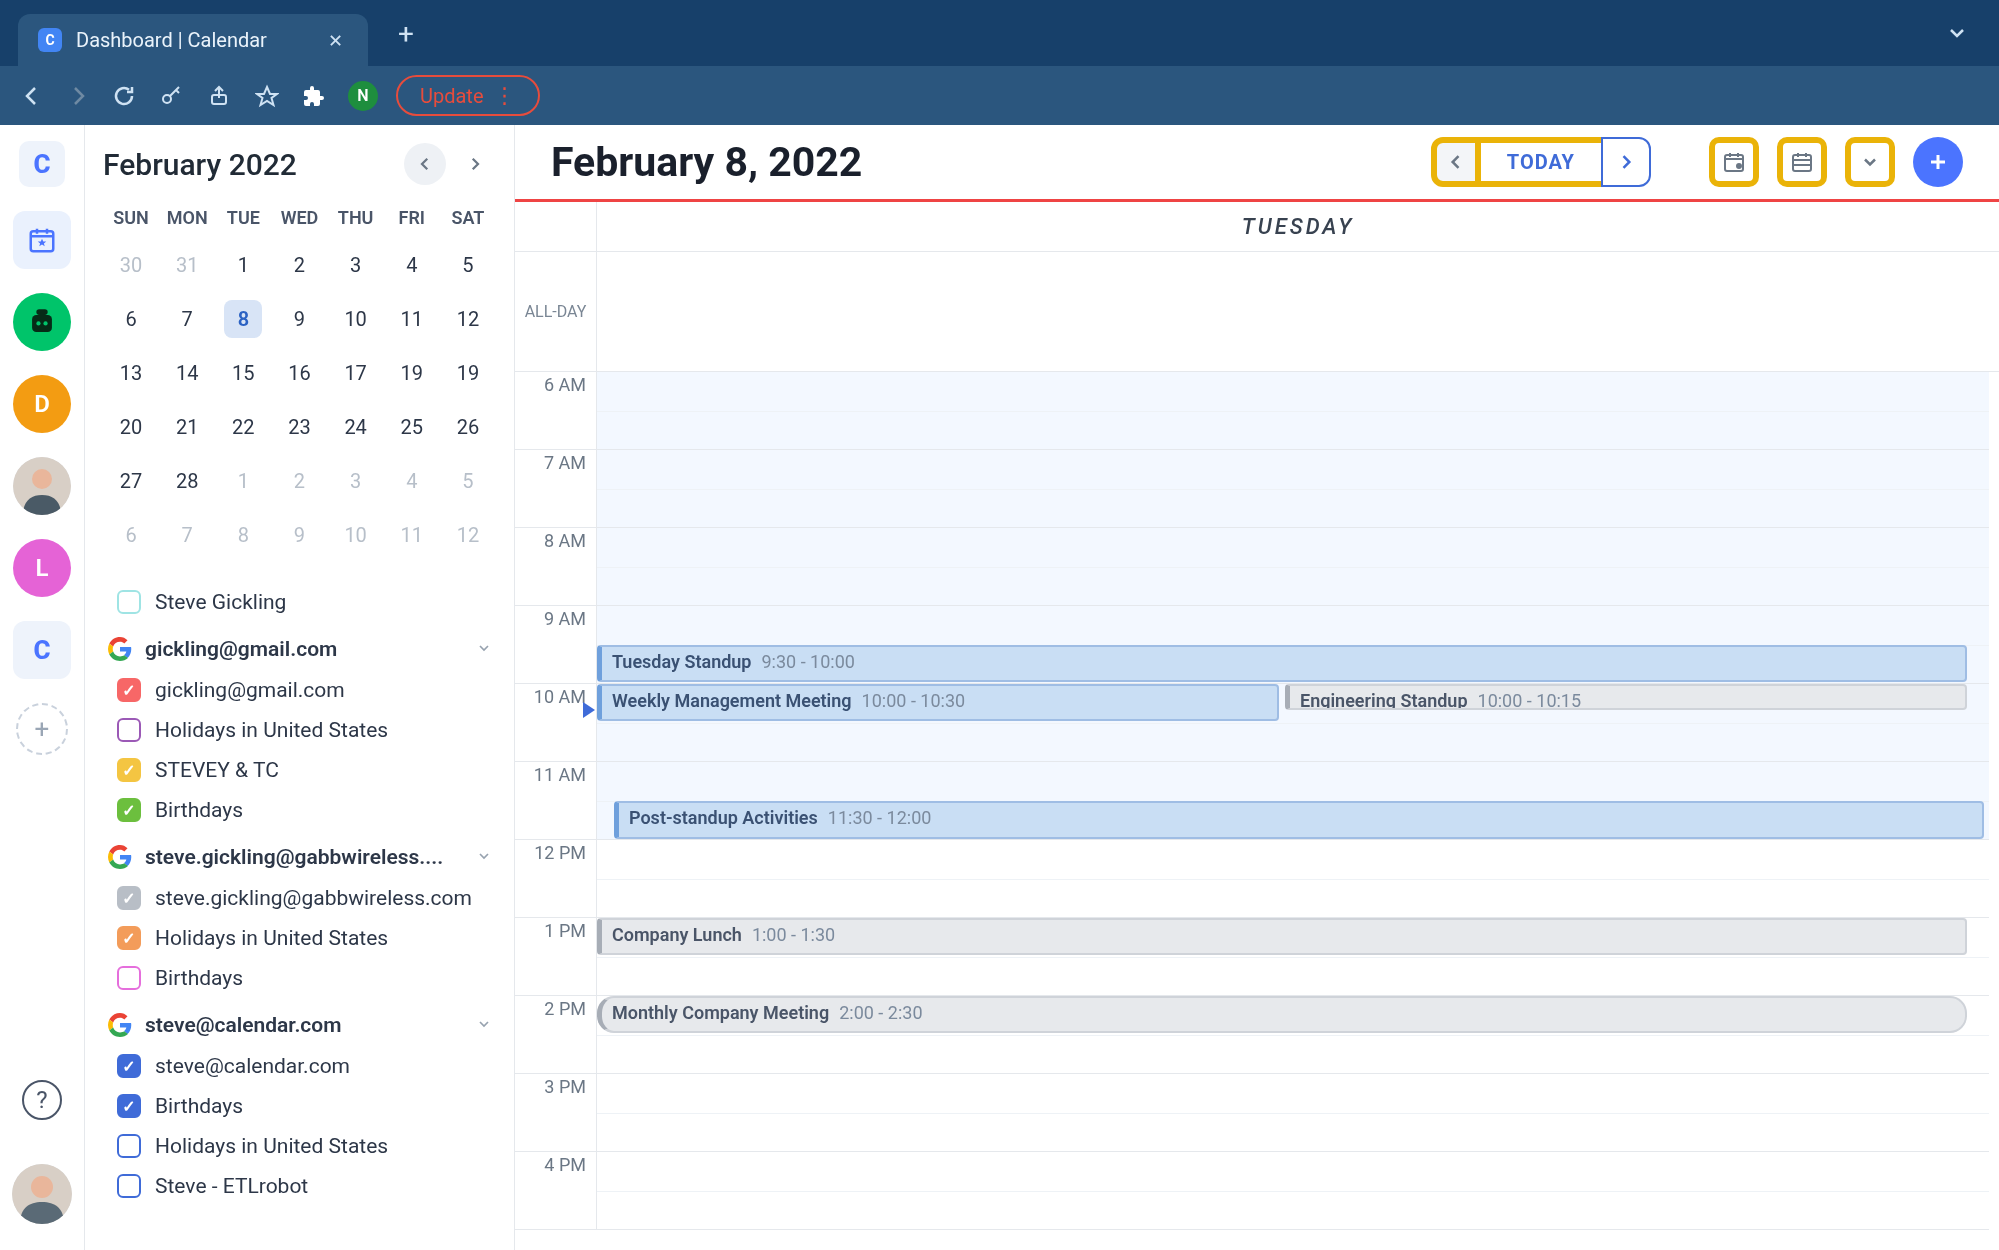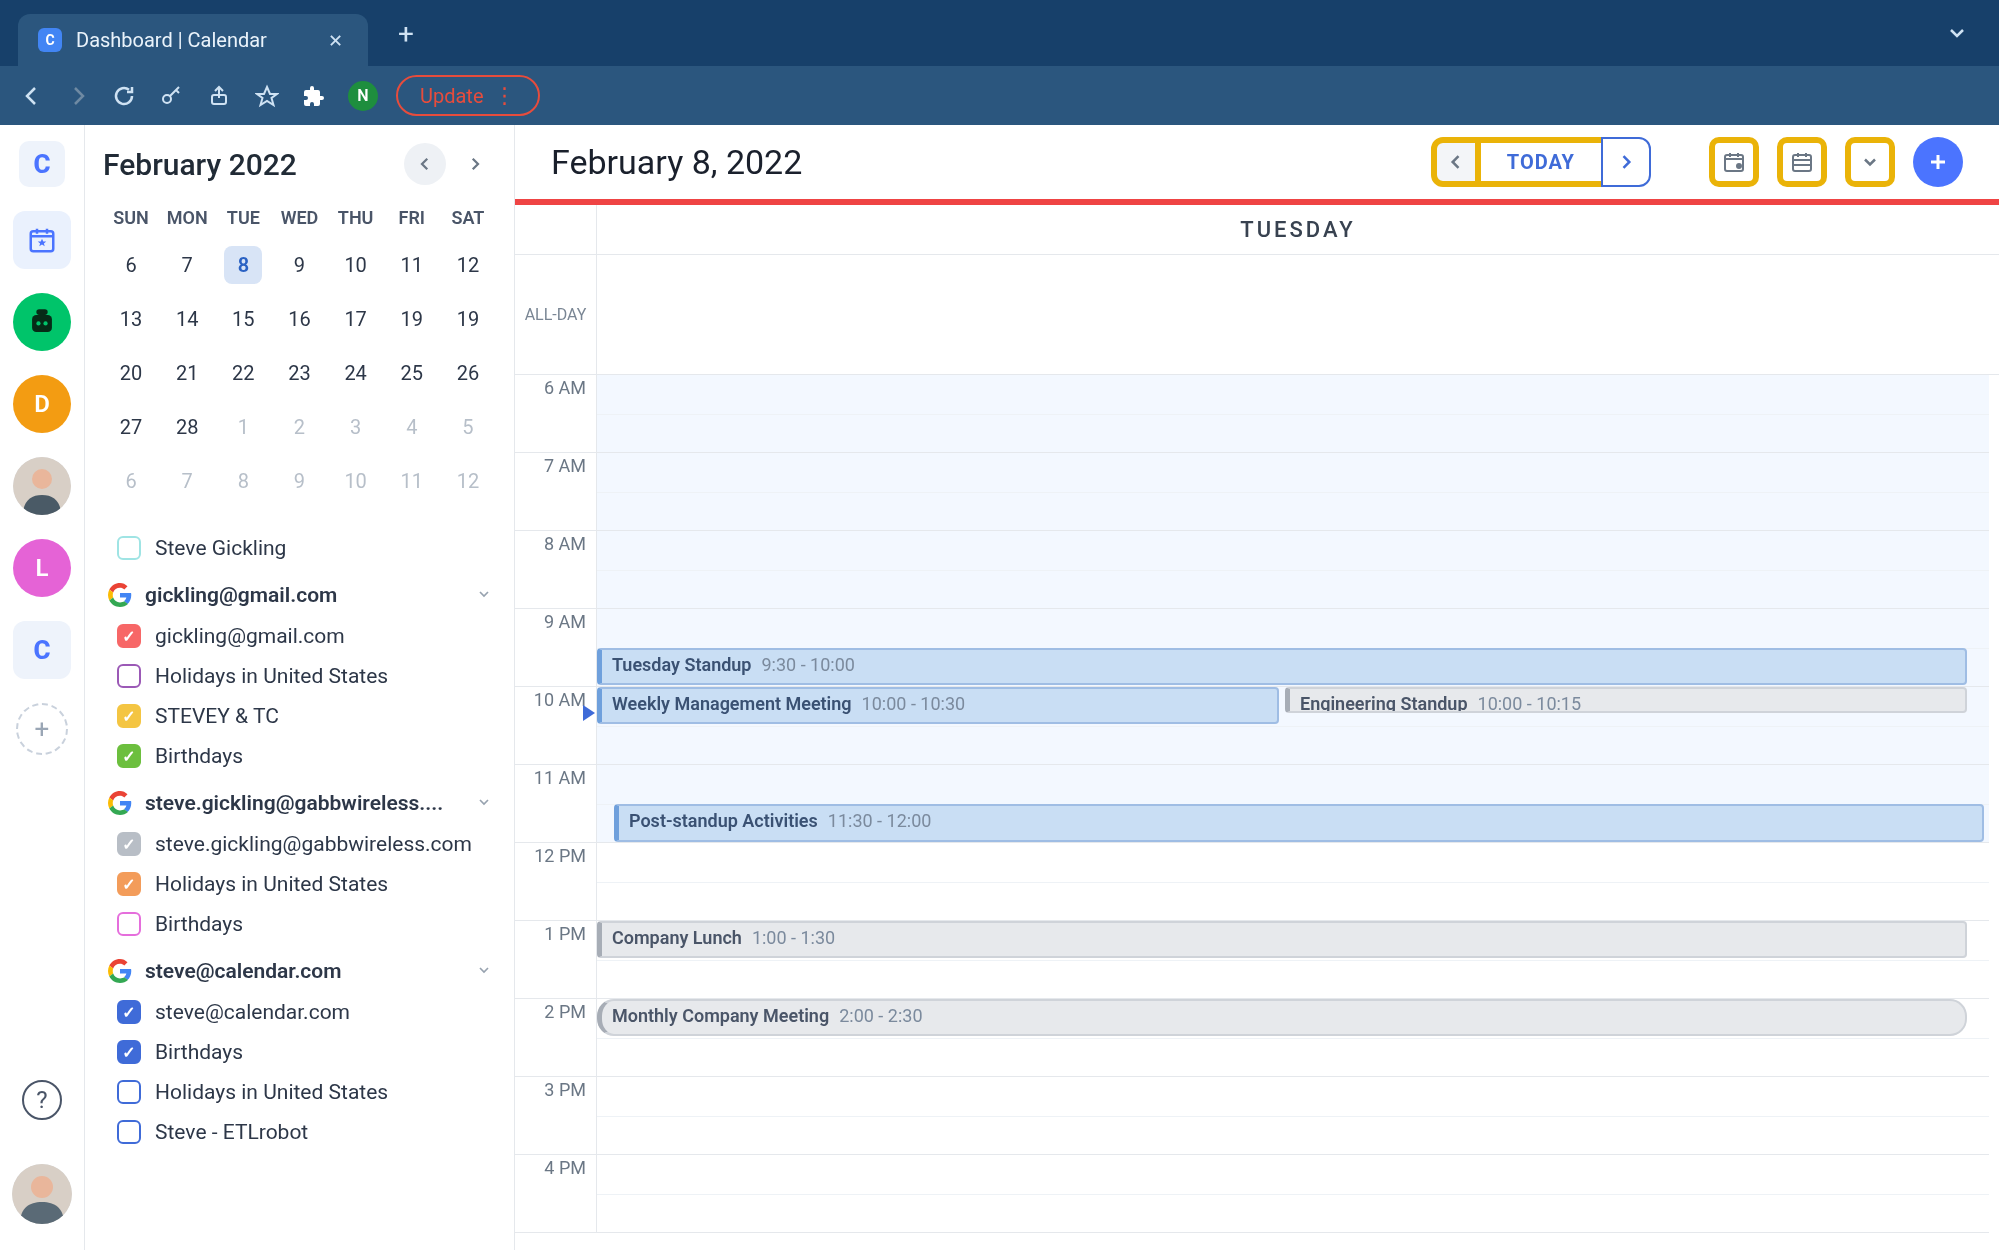--- a/index.html
+++ b/index.html
@@ -63,32 +63,32 @@
 .cal-item { display:flex; align-items:center; gap: 14px; padding: 8px 4px; font-size: 21px; color:#2d3748; }
 .cal-item .chk { width: 24px; height: 24px; border-radius: 6px; border: 2px solid; display:flex; align-items:center; justify-content:center; color:#fff; font-size:16px; font-weight:700; }
 .cal-item .chk.checked::after { content:"✓"; }
 .cal-group { display:flex; align-items:center; gap: 12px; padding: 14px 4px 8px 4px; font-size: 21px; font-weight:600; color:#2d3748; cursor:pointer; }
 .cal-group .g-icon { width:26px; height:26px; display:flex; align-items:center; justify-content:center; }
 .cal-group .chev { margin-left:auto; color:#97a2af; font-size:18px; }
 
 
 .main { flex:1; display:flex; flex-direction:column; }
 .toolbar { display:flex; align-items:center; padding: 14px 36px 14px 36px; height: 74px; }
-.toolbar h1 { font-size: 34px; font-weight: 400; color:#1a202c; flex:1; }
+.toolbar h1 { font-size: 41px; font-weight: 700; color:#1a202c; flex:1; }
 .tb-right { display:flex; align-items:center; gap: 18px; }
 .tb-nav-group { display:flex; align-items:center; }
 .tb-btn { height: 50px; min-width: 50px; border:6px solid #eab308; border-radius: 10px; display:flex; align-items:center; justify-content:center; color:#6b7785; cursor:pointer; font-size:22px; background:#fff; }
 .tb-btn.icon-only { width: 50px; }
 .tb-btn.prev { border-radius: 12px 0 0 12px; background:#f3f5f8; }
 .tb-btn.today { border-radius: 0; border-left:none; border-right:none; padding: 0 26px; color:#3f6bd8; font-weight:700; letter-spacing:1px; font-size: 20px; }
 .tb-btn.next { border-radius: 0 12px 12px 0; border: 2px solid #3f6bd8; color:#3f6bd8; }
 .tb-btn.add { background:#4b74ff; color:#fff; border:none; border-radius: 50%; width:50px; }
 .tb-gap { width: 22px; }
 
-.dayheader { border-top:6px solid #ef4444; border-bottom:1px solid #e5e8ec; display:flex; }
+.dayheader { border-top:3px solid #ef4444; border-bottom:1px solid #e5e8ec; display:flex;font-style:italic; }
 .dayheader .gutter { width: 82px; border-right:1px solid #e5e8ec; }
 .dayheader .title { flex:1; text-align:center; font-size: 22px; letter-spacing: 3px; color:#384250; padding: 12px 0; font-weight:500; }
 
 .allday-row { display:flex; border-bottom:1px solid #e5e8ec; height:120px; }
 .allday-row .label { width:82px; border-right:1px solid #e5e8ec; display:flex; align-items:center; justify-content:center; font-size:16px; color:#7a8694; }
 .allday-row .cell { flex:1; }
 
 .hours-area { flex:1; overflow-y:auto; position:relative; margin-right: 10px; }
 .hour-row { display:flex; height:78px; border-bottom:1px solid #e5e8ec; }
 .hour-row .label { width:82px; border-right:1px solid #e5e8ec; font-size:18px; color:#6b7785; text-align:right; padding:2px 10px 0 0; }
@@ -237,20 +237,29 @@
             <th>MON</th>
             <th>TUE</th>
             <th>WED</th>
             <th>THU</th>
             <th>FRI</th>
             <th>SAT</th>
           </tr>
         </thead>
       <tbody id="minical-body">
           <tr>
+            <td class="dim"><span class="daycell">30</span></td>
+            <td class="dim"><span class="daycell">31</span></td>
+            <td><span class="daycell">1</span></td>
+            <td><span class="daycell">2</span></td>
+            <td><span class="daycell">3</span></td>
+            <td><span class="daycell">4</span></td>
+            <td><span class="daycell">5</span></td>
+          </tr>
+          <tr>
             <td><span class="daycell">6</span></td>
             <td><span class="daycell">7</span></td>
             <td class="sel"><span class="daycell">8</span></td>
             <td><span class="daycell">9</span></td>
             <td><span class="daycell">10</span></td>
             <td><span class="daycell">11</span></td>
             <td><span class="daycell">12</span></td>
           </tr>
           <tr>
             <td><span class="daycell">13</span></td>

